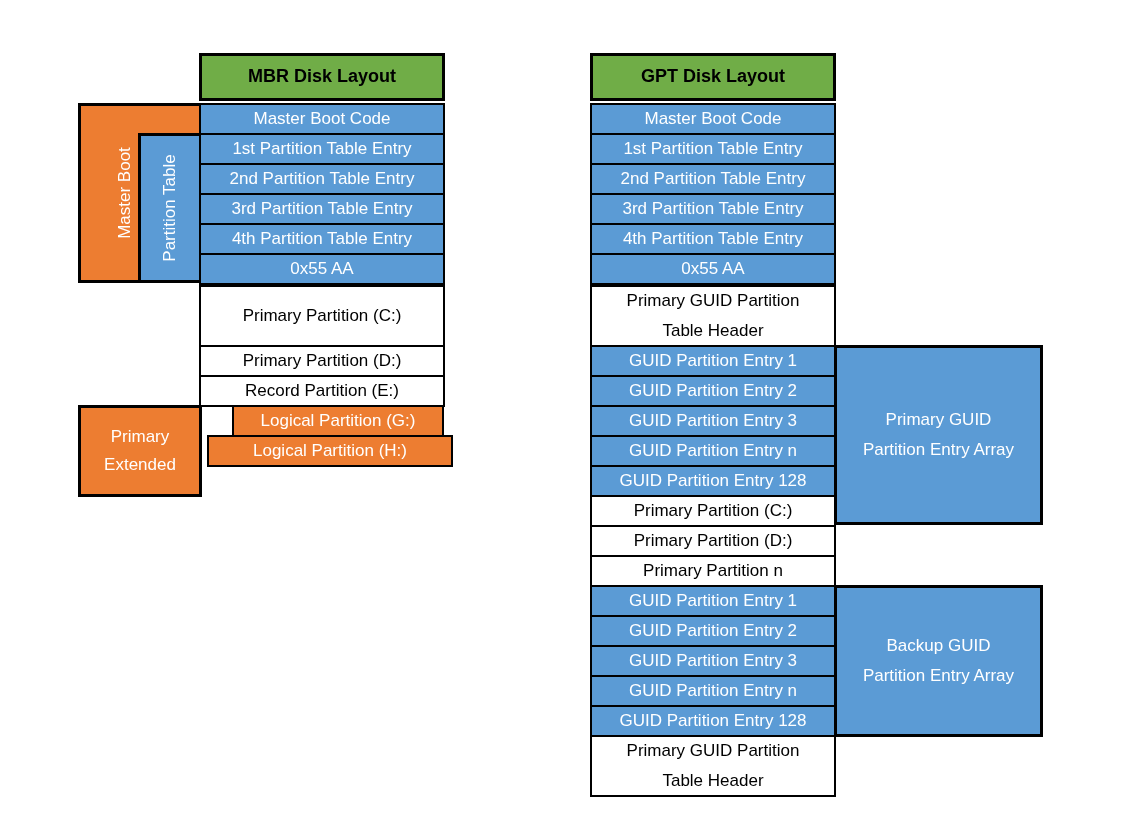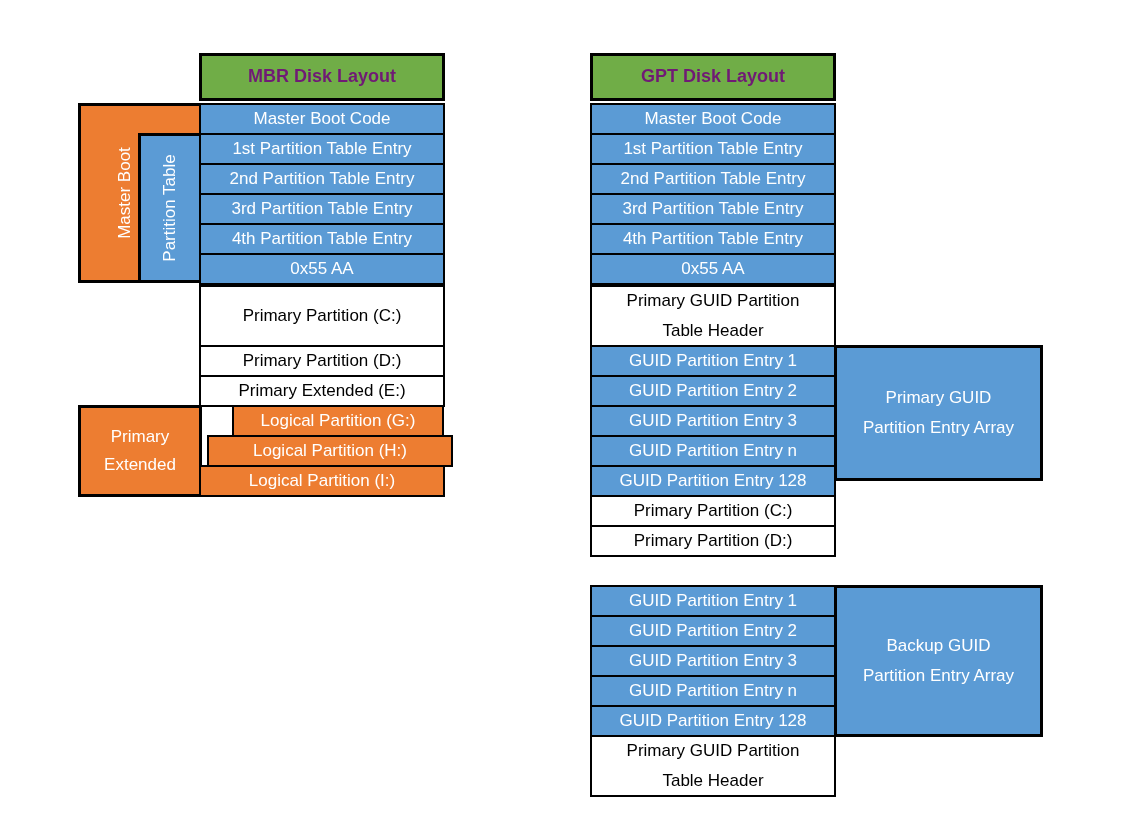--- a/index.html
+++ b/index.html
@@ -23,21 +23,21 @@
     border: 2px solid var(--border);
     display: flex;
     flex-direction: column;
     align-items: center;
     justify-content: center;
     text-align: center;
     font-size: 17px;
     line-height: 1.1;
   }
   .thick { border-width: 3px; }
-  .green { background: var(--green); color: #701a75; font-weight: bold; font-size: 18px; }
+  .green { background: var(--green); color: #000000; font-weight: bold; font-size: 18px; }
   .blue  { background: var(--blue);  color: #ffffff; }
   .orange{ background: var(--orange);color: #ffffff; }
   .white { background: #ffffff; color: #000000; }
   .z1 { z-index: 1; }
   .z2 { z-index: 2; }
   .z3 { z-index: 3; }
   .two-line span { display: block; line-height: 30px; }
   .two-line-28 span { display: block; line-height: 28px; }
   .vwrap { position: relative; width: 100%; height: 100%; }
   .vlabel {
@@ -73,25 +73,24 @@
 
   <div class="box blue z3" style="left:199px; top:103px; width:246px; height:32px;">Master Boot Code</div>
   <div class="box blue z3" style="left:199px; top:133px; width:246px; height:32px;">1st Partition Table Entry</div>
   <div class="box blue z3" style="left:199px; top:163px; width:246px; height:32px;">2nd Partition Table Entry</div>
   <div class="box blue z3" style="left:199px; top:193px; width:246px; height:32px;">3rd Partition Table Entry</div>
   <div class="box blue z3" style="left:199px; top:223px; width:246px; height:32px;">4th Partition Table Entry</div>
   <div class="box blue z3" style="left:199px; top:253px; width:246px; height:32px;">0x55 AA</div>
 
   <div class="box white z3" style="left:199px; top:285px; width:246px; height:62px;">Primary Partition (C:)</div>
   <div class="box white z3" style="left:199px; top:345px; width:246px; height:32px;">Primary Partition (D:)</div>
-  <div class="box white z3" style="left:199px; top:375px; width:246px; height:32px;">Primary Extended (E:)</div>
+  <div class="box white z3" style="left:199px; top:375px; width:246px; height:32px;">Record Partition (E:)</div>
 
   <div class="box orange z3" style="left:211px; top:405px; width:212px; height:32px;margin-left:21px;">Logical Partition (G:)</div>
   <div class="box orange z3" style="left:207px; top:435px; width:246px; height:32px;">Logical Partition (H:)</div>
-  <div class="box orange z3" style="left:199px; top:465px; width:246px; height:32px;">Logical Partition (I:)</div>
 
   <div class="box orange thick z1 two-line-28" style="left:78px; top:405px; width:124px; height:92px;">
     <span>Primary</span>
     <span>Extended</span>
   </div>
 
   <div class="box green thick z3" style="left:590px; top:53px; width:246px; height:48px;">GPT Disk Layout</div>
 
   <div class="box blue z3" style="left:590px; top:103px; width:246px; height:32px;">Master Boot Code</div>
   <div class="box blue z3" style="left:590px; top:133px; width:246px; height:32px;">1st Partition Table Entry</div>
@@ -106,34 +105,35 @@
   </div>
 
   <div class="box blue z3" style="left:590px; top:345px; width:246px; height:32px;">GUID Partition Entry 1</div>
   <div class="box blue z3" style="left:590px; top:375px; width:246px; height:32px;">GUID Partition Entry 2</div>
   <div class="box blue z3" style="left:590px; top:405px; width:246px; height:32px;">GUID Partition Entry 3</div>
   <div class="box blue z3" style="left:590px; top:435px; width:246px; height:32px;">GUID Partition Entry n</div>
   <div class="box blue z3" style="left:590px; top:465px; width:246px; height:32px;">GUID Partition Entry 128</div>
 
   <div class="box white z3" style="left:590px; top:495px; width:246px; height:32px;">Primary Partition (C:)</div>
   <div class="box white z3" style="left:590px; top:525px; width:246px; height:32px;">Primary Partition (D:)</div>
+  <div class="box white z3" style="left:590px; top:555px; width:246px; height:32px;">Primary Partition n</div>
 
   <div class="box blue z3" style="left:590px; top:585px; width:246px; height:32px;">GUID Partition Entry 1</div>
   <div class="box blue z3" style="left:590px; top:615px; width:246px; height:32px;">GUID Partition Entry 2</div>
   <div class="box blue z3" style="left:590px; top:645px; width:246px; height:32px;">GUID Partition Entry 3</div>
   <div class="box blue z3" style="left:590px; top:675px; width:246px; height:32px;">GUID Partition Entry n</div>
   <div class="box blue z3" style="left:590px; top:705px; width:246px; height:32px;">GUID Partition Entry 128</div>
 
   <div class="box white z3 two-line" style="left:590px; top:735px; width:246px; height:62px;">
     <span>Primary GUID Partition</span>
     <span>Table Header</span>
   </div>
 
 
-  <div class="box blue thick z1 two-line" style="left:834px; top:345px; width:209px; height:136px;">
+  <div class="box blue thick z1 two-line" style="left:834px; top:345px; width:209px; height:180px;">
     <span>Primary GUID</span>
     <span>Partition Entry Array</span>
   </div>
 
   <div class="box blue thick z1 two-line" style="left:834px; top:585px; width:209px; height:152px;">
     <span>Backup GUID</span>
     <span>Partition Entry Array</span>
   </div>
 
 </div>

